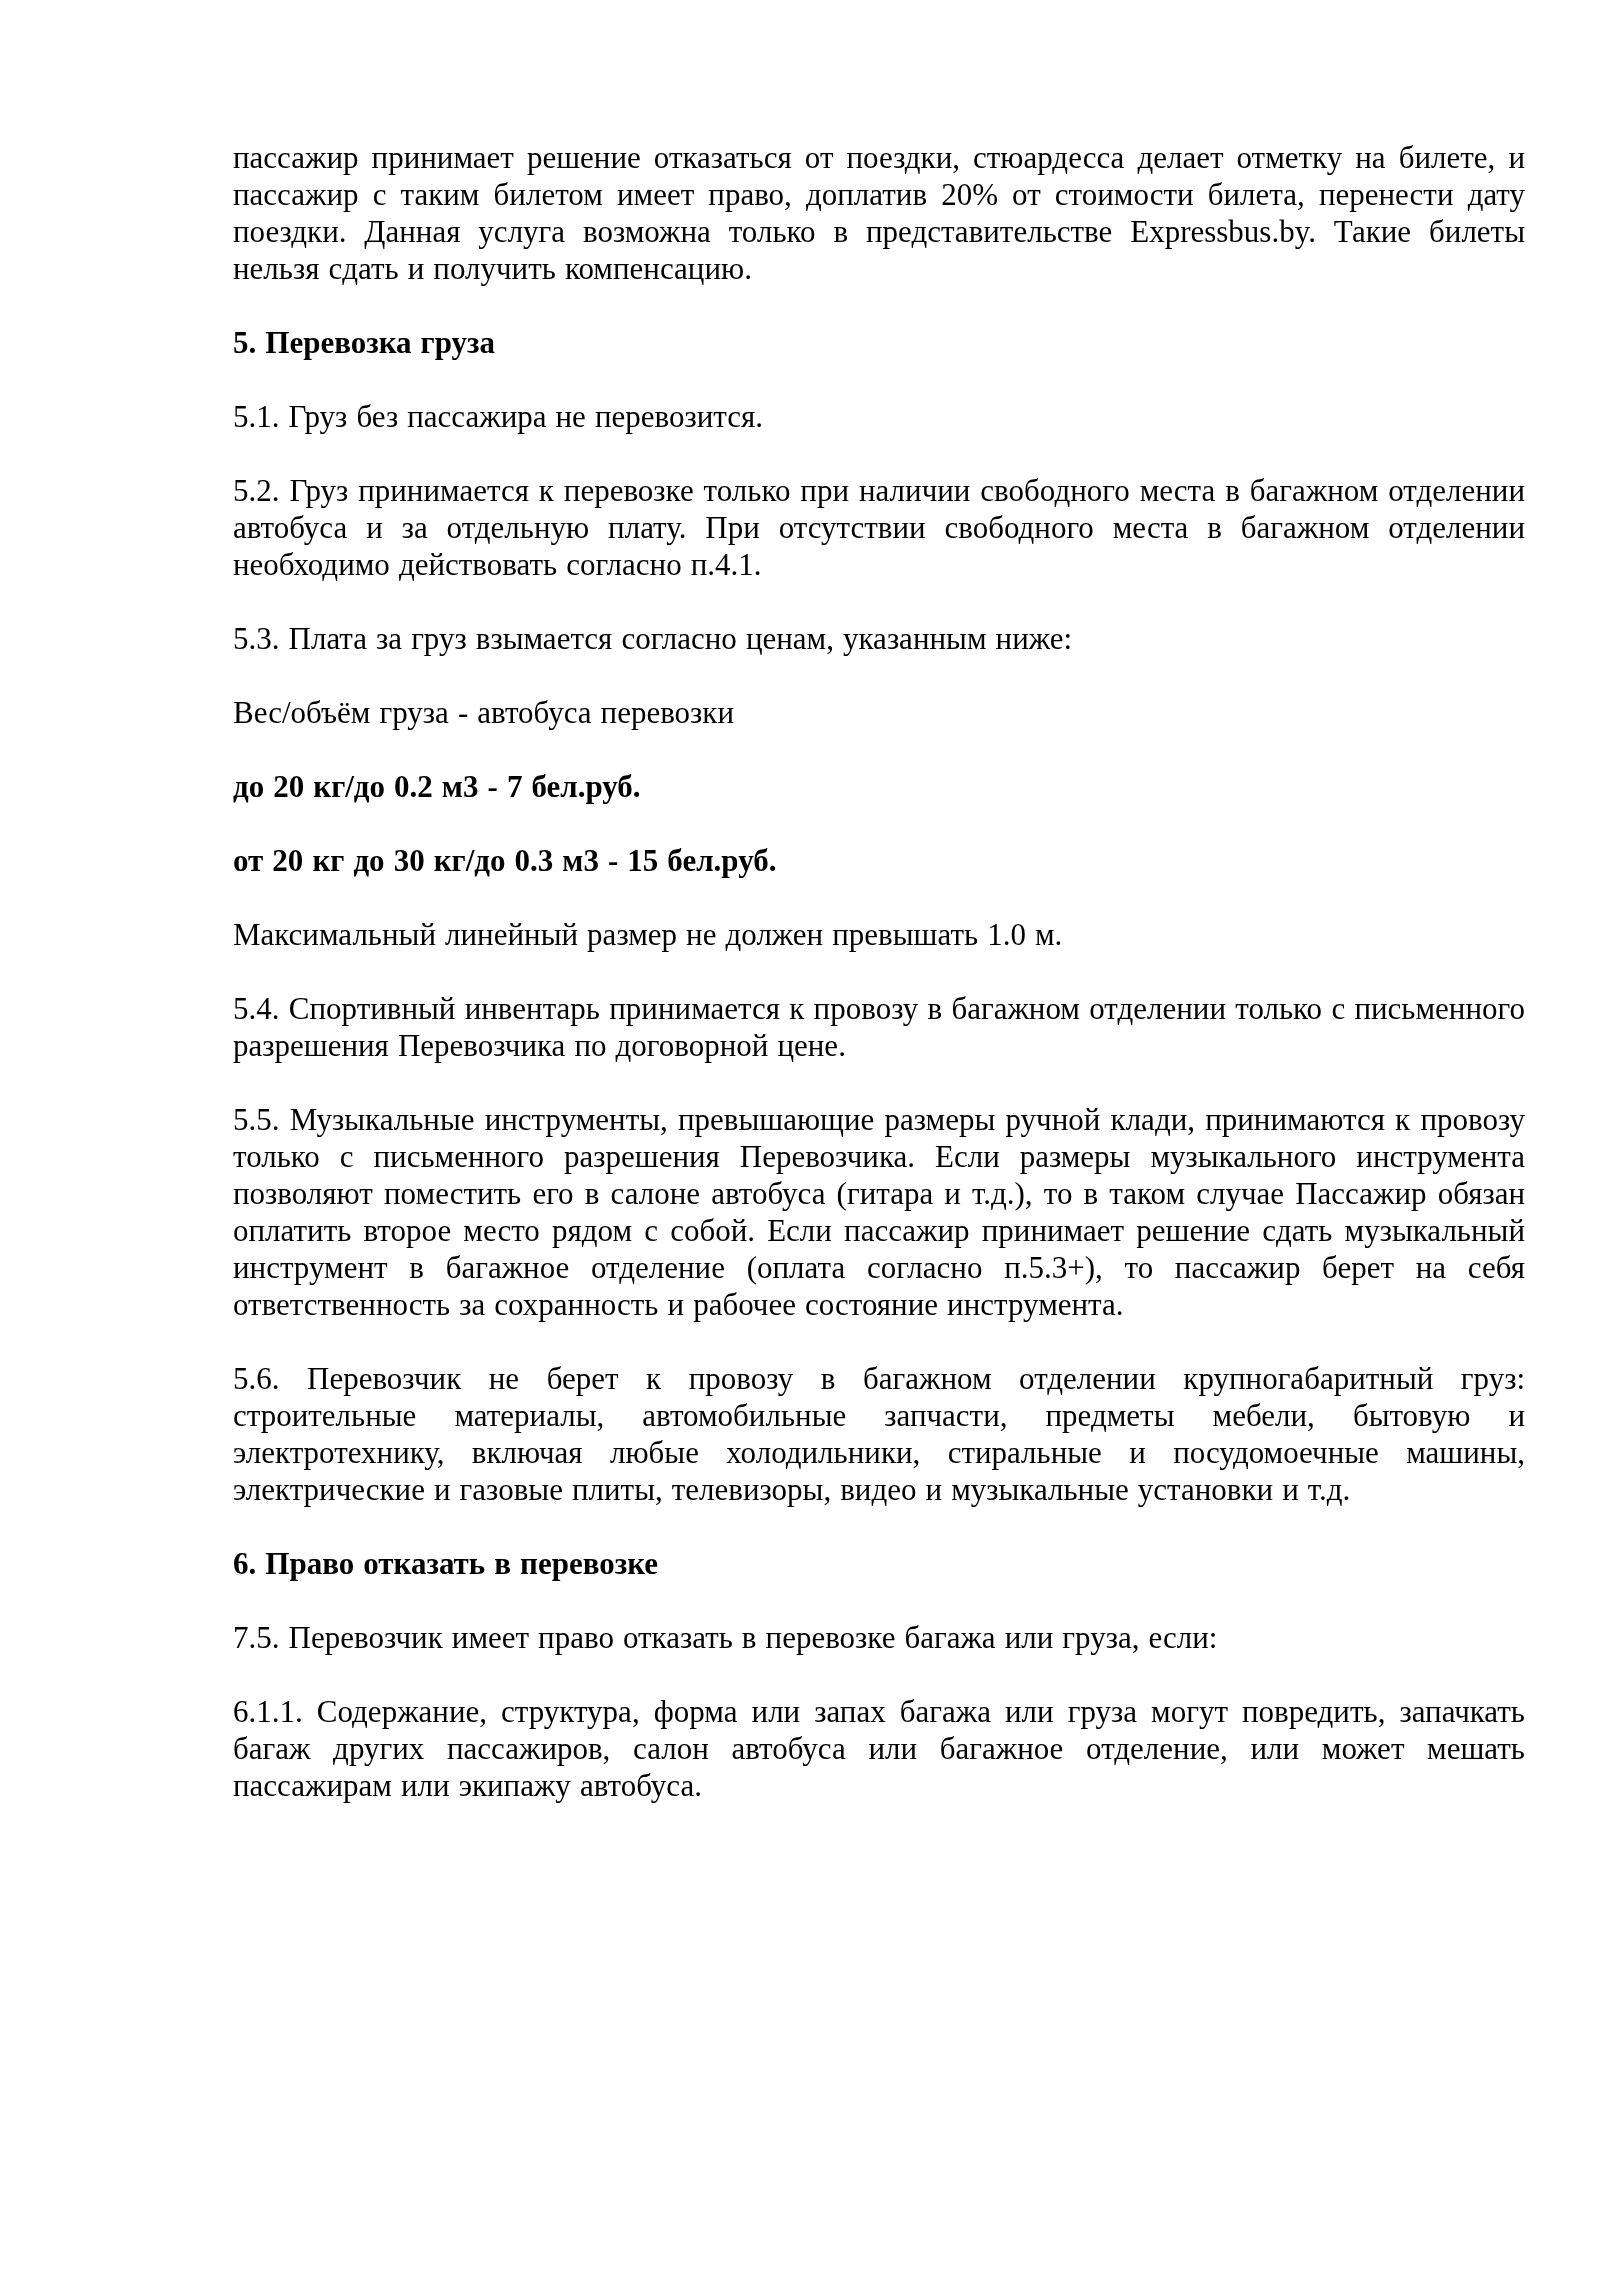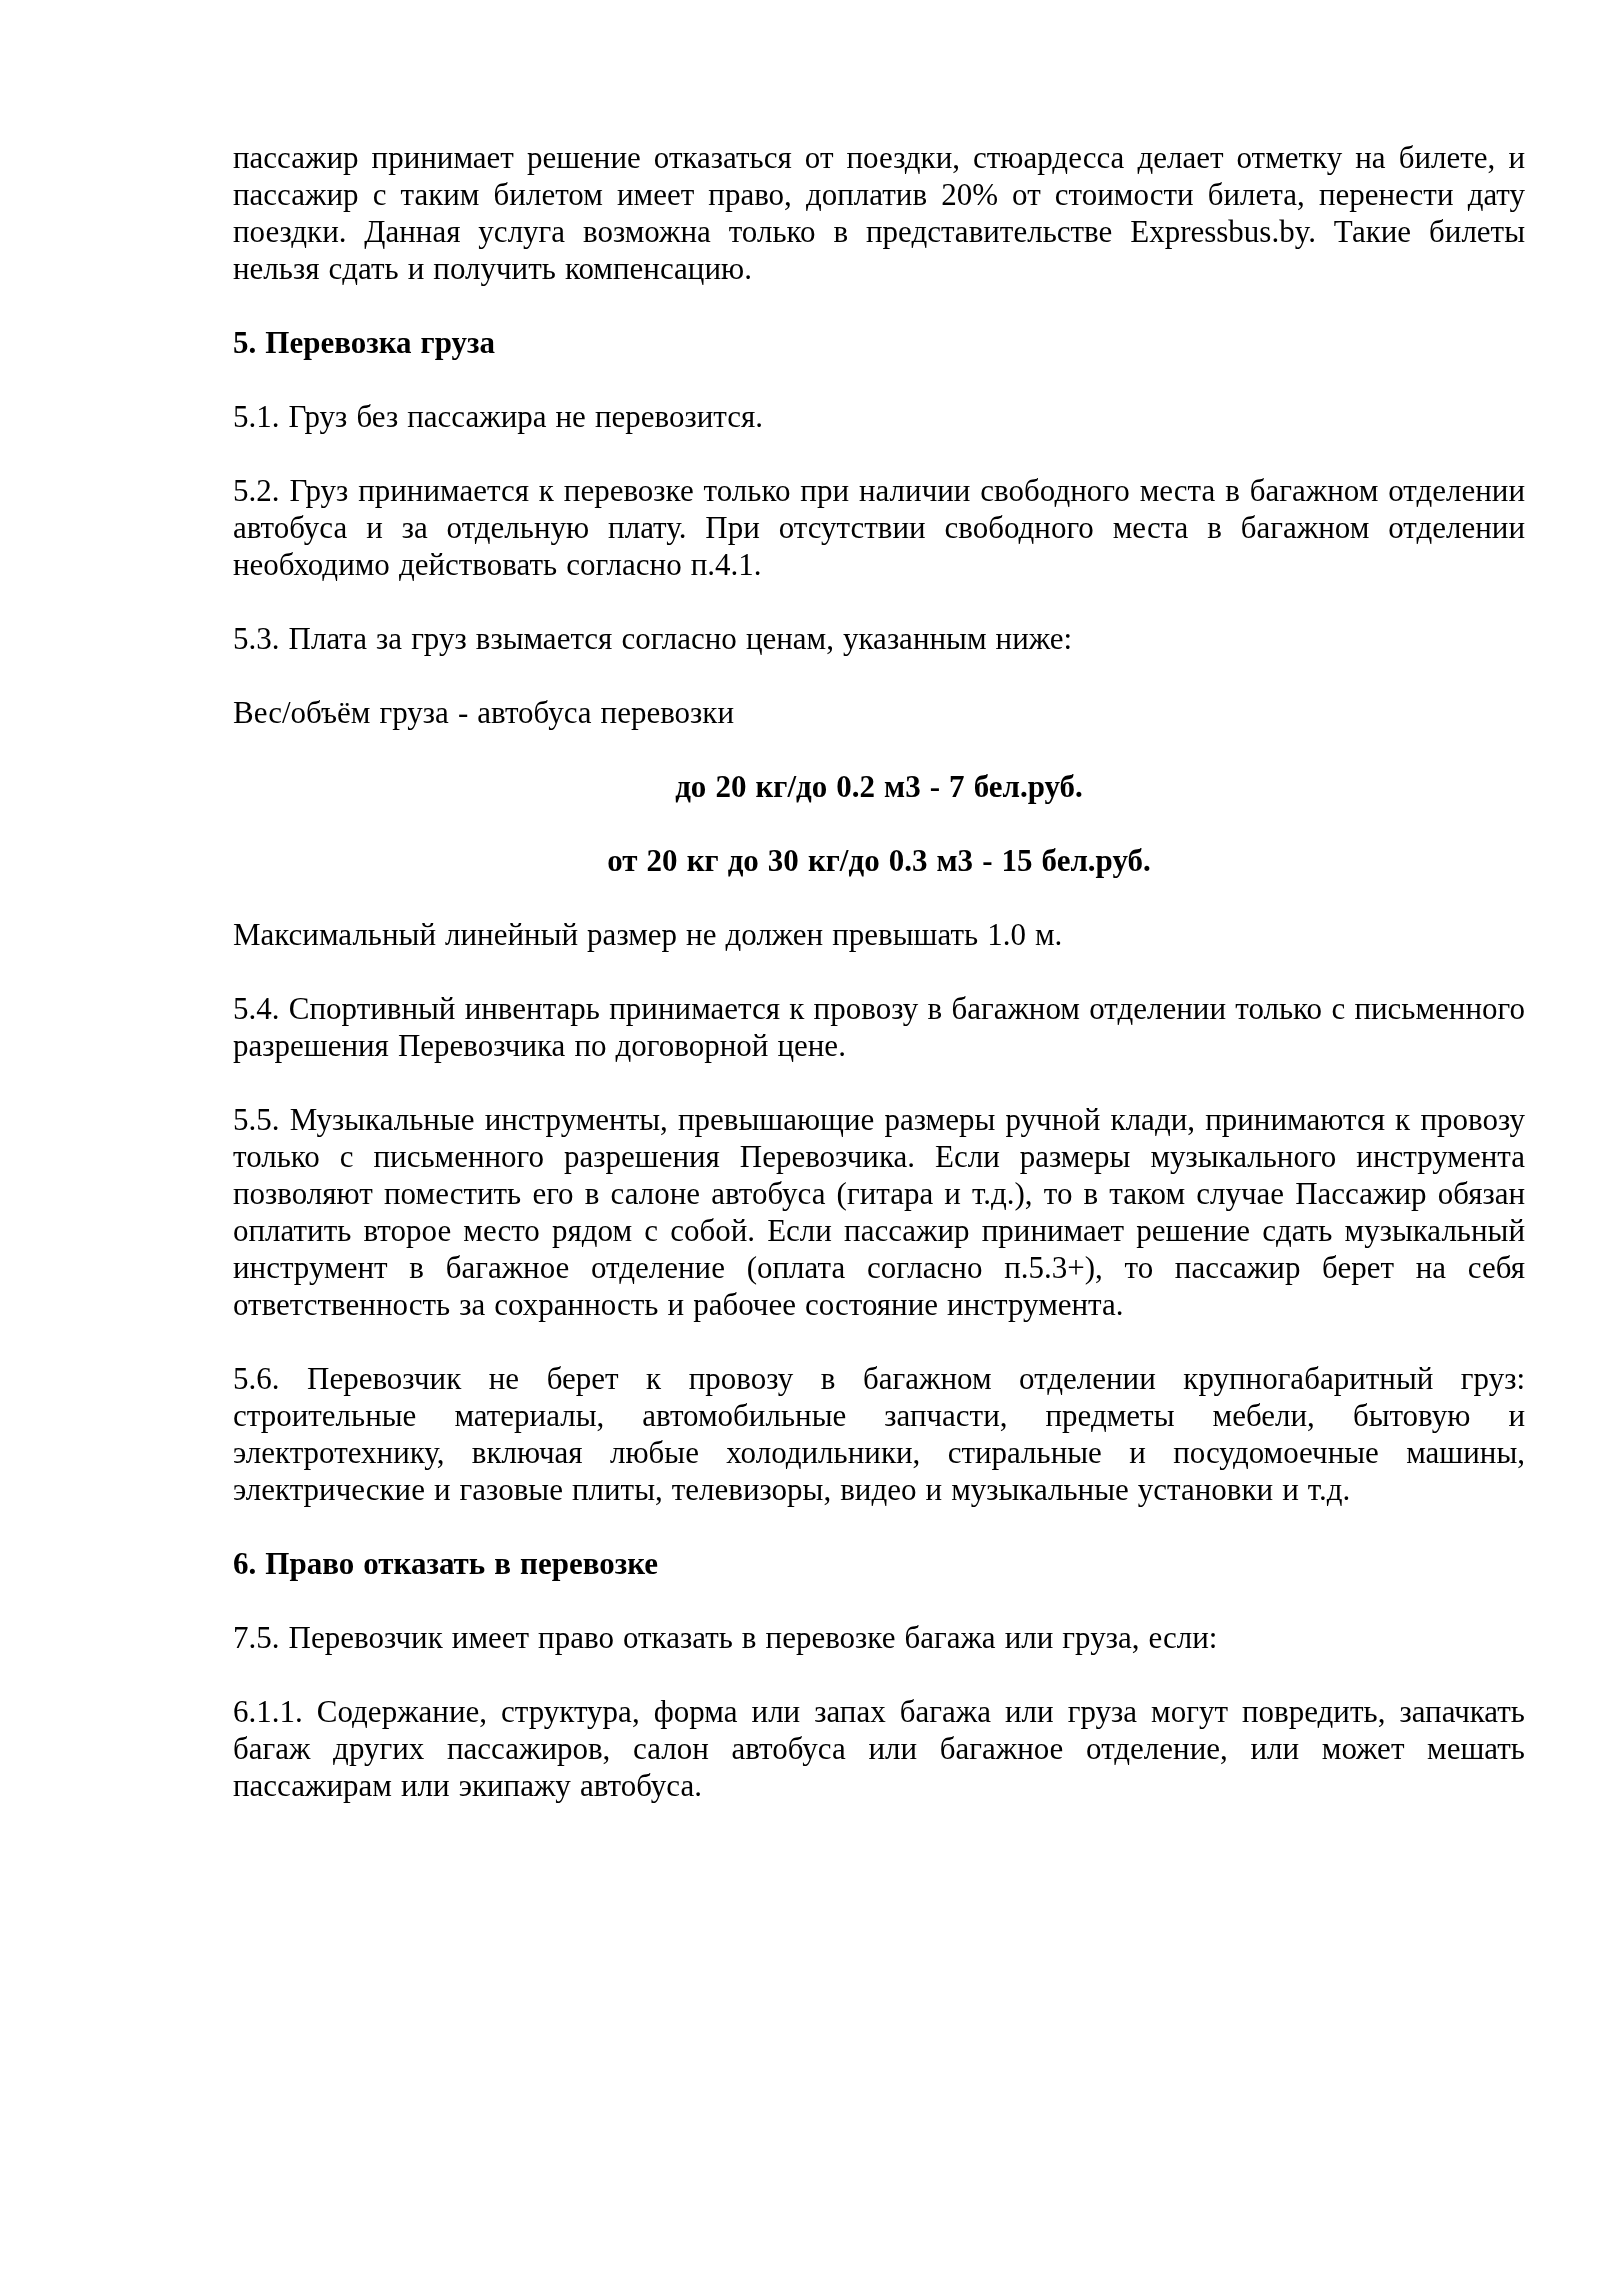--- a/index.html
+++ b/index.html
@@ -22,21 +22,21 @@
   }
   .block {
     margin: 0 0 37px 0;
     word-spacing: 1.3px;
   }
   .block.paragraph {
     text-align: justify;
   }
   .block.paragraph_bold {
     font-weight: bold;
-    text-align: center;
+    text-align: left;
   }
   .block.heading {
     font-weight: bold;
     text-align: left;
   }
 </style>
 </head>
 <body>
 
 <div class="page" style="background: rgb(255, 255, 255); color: rgb(0, 0, 0);">

